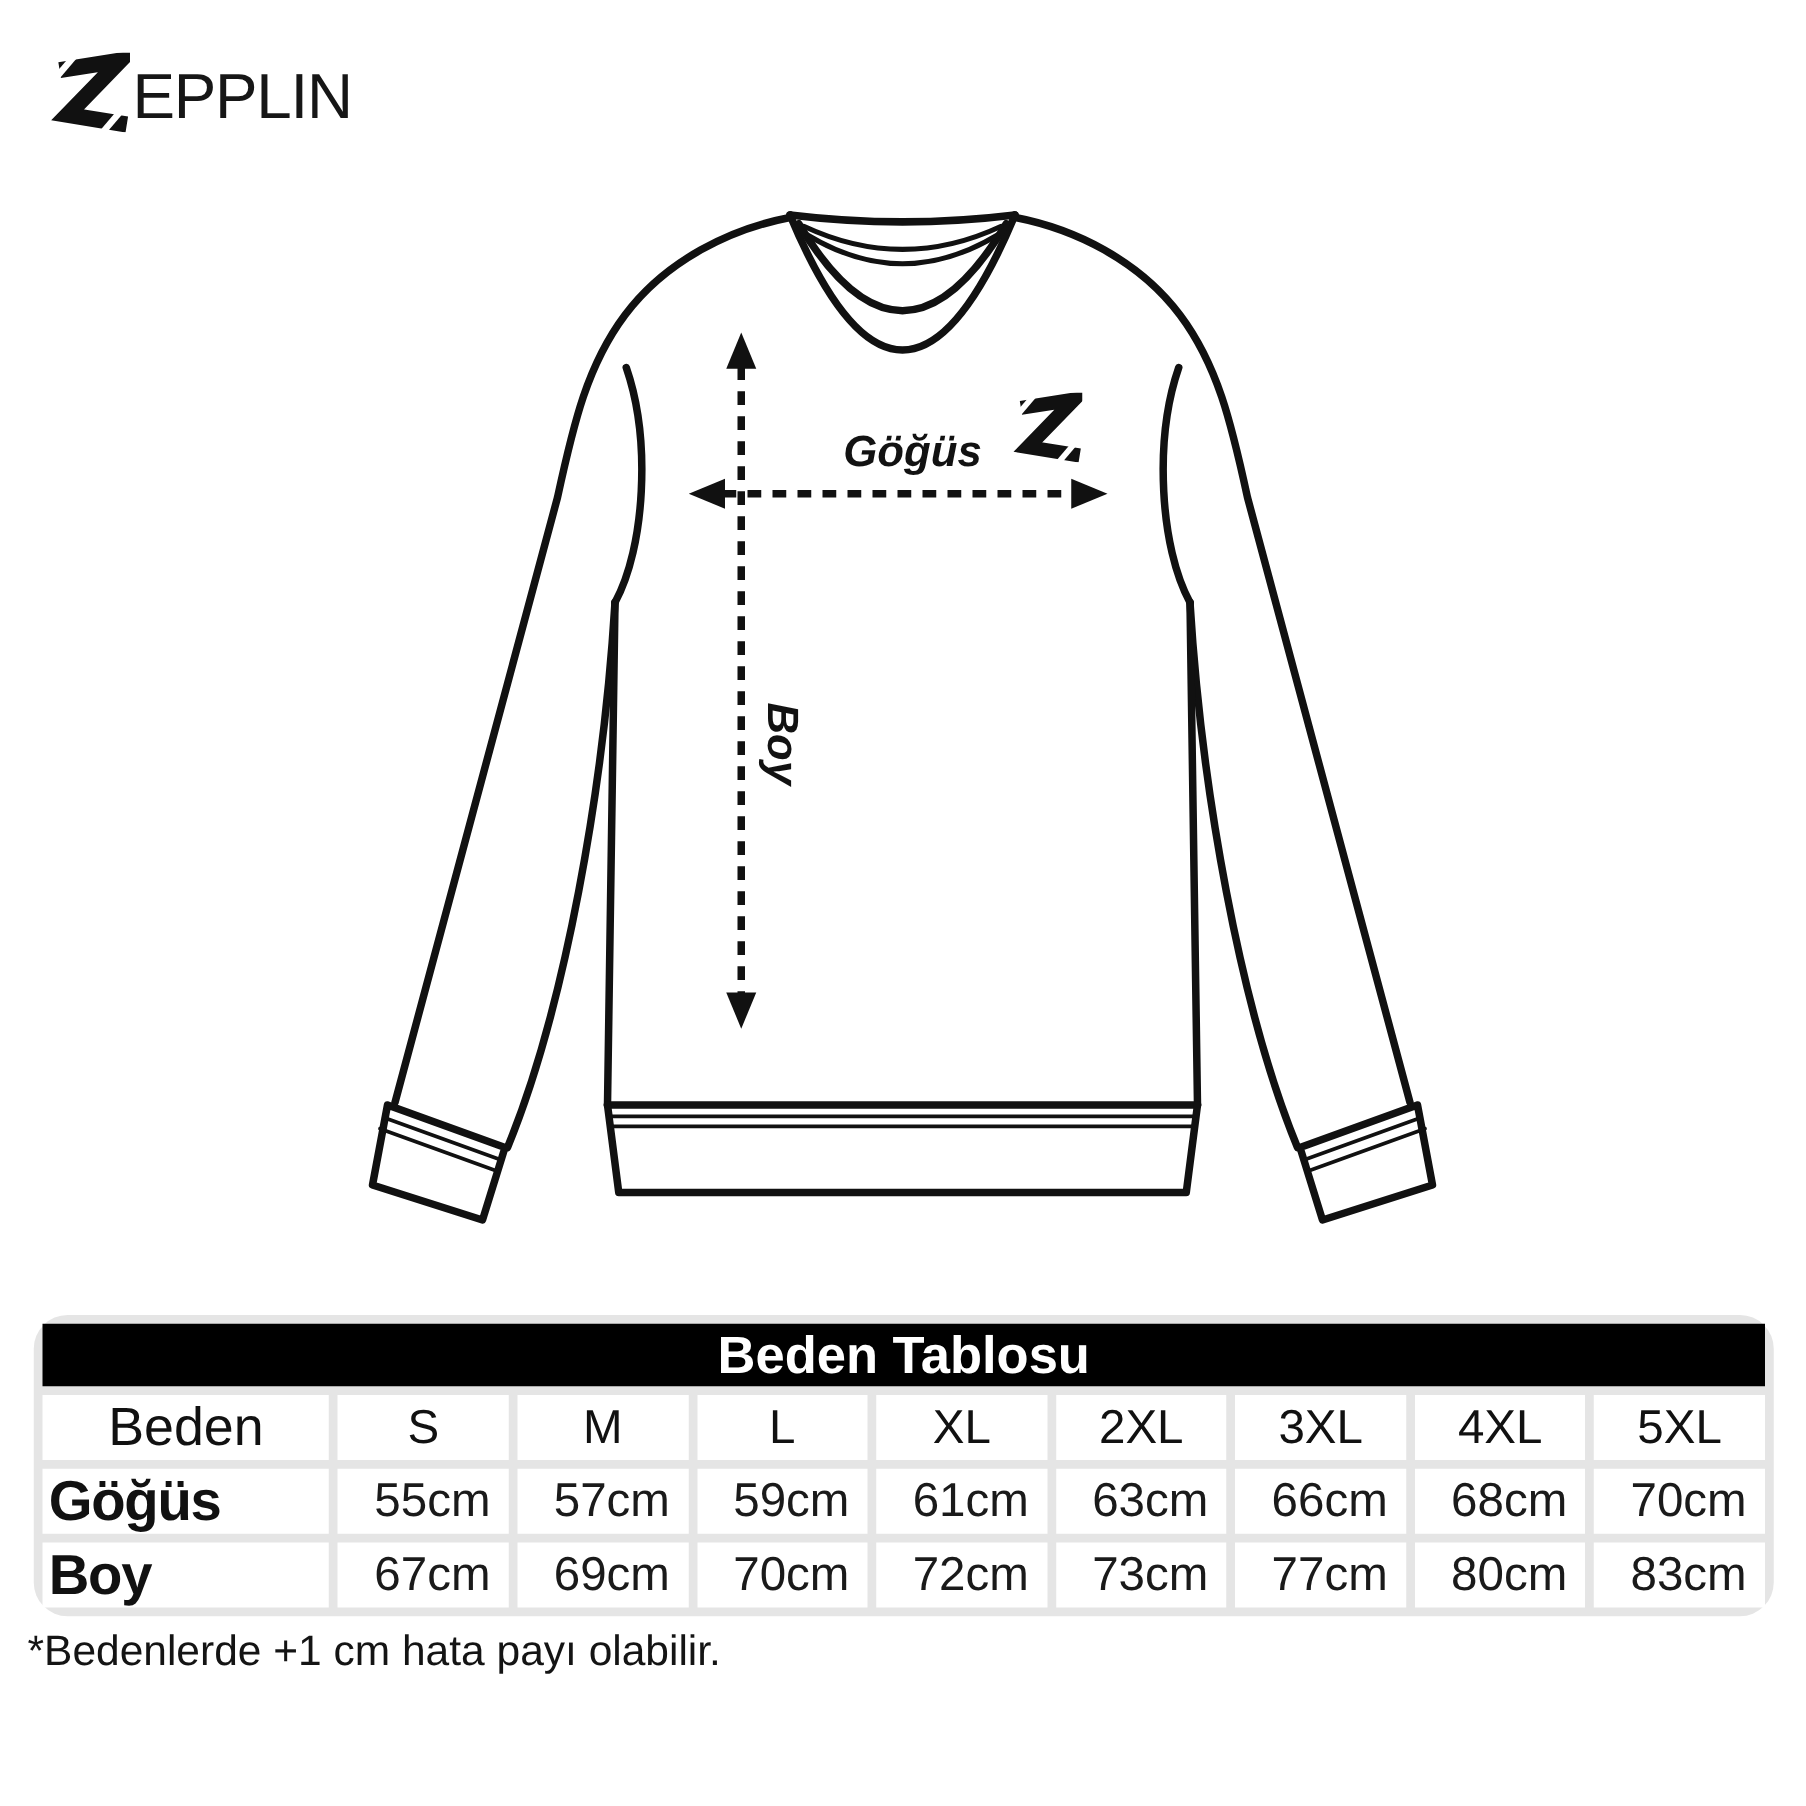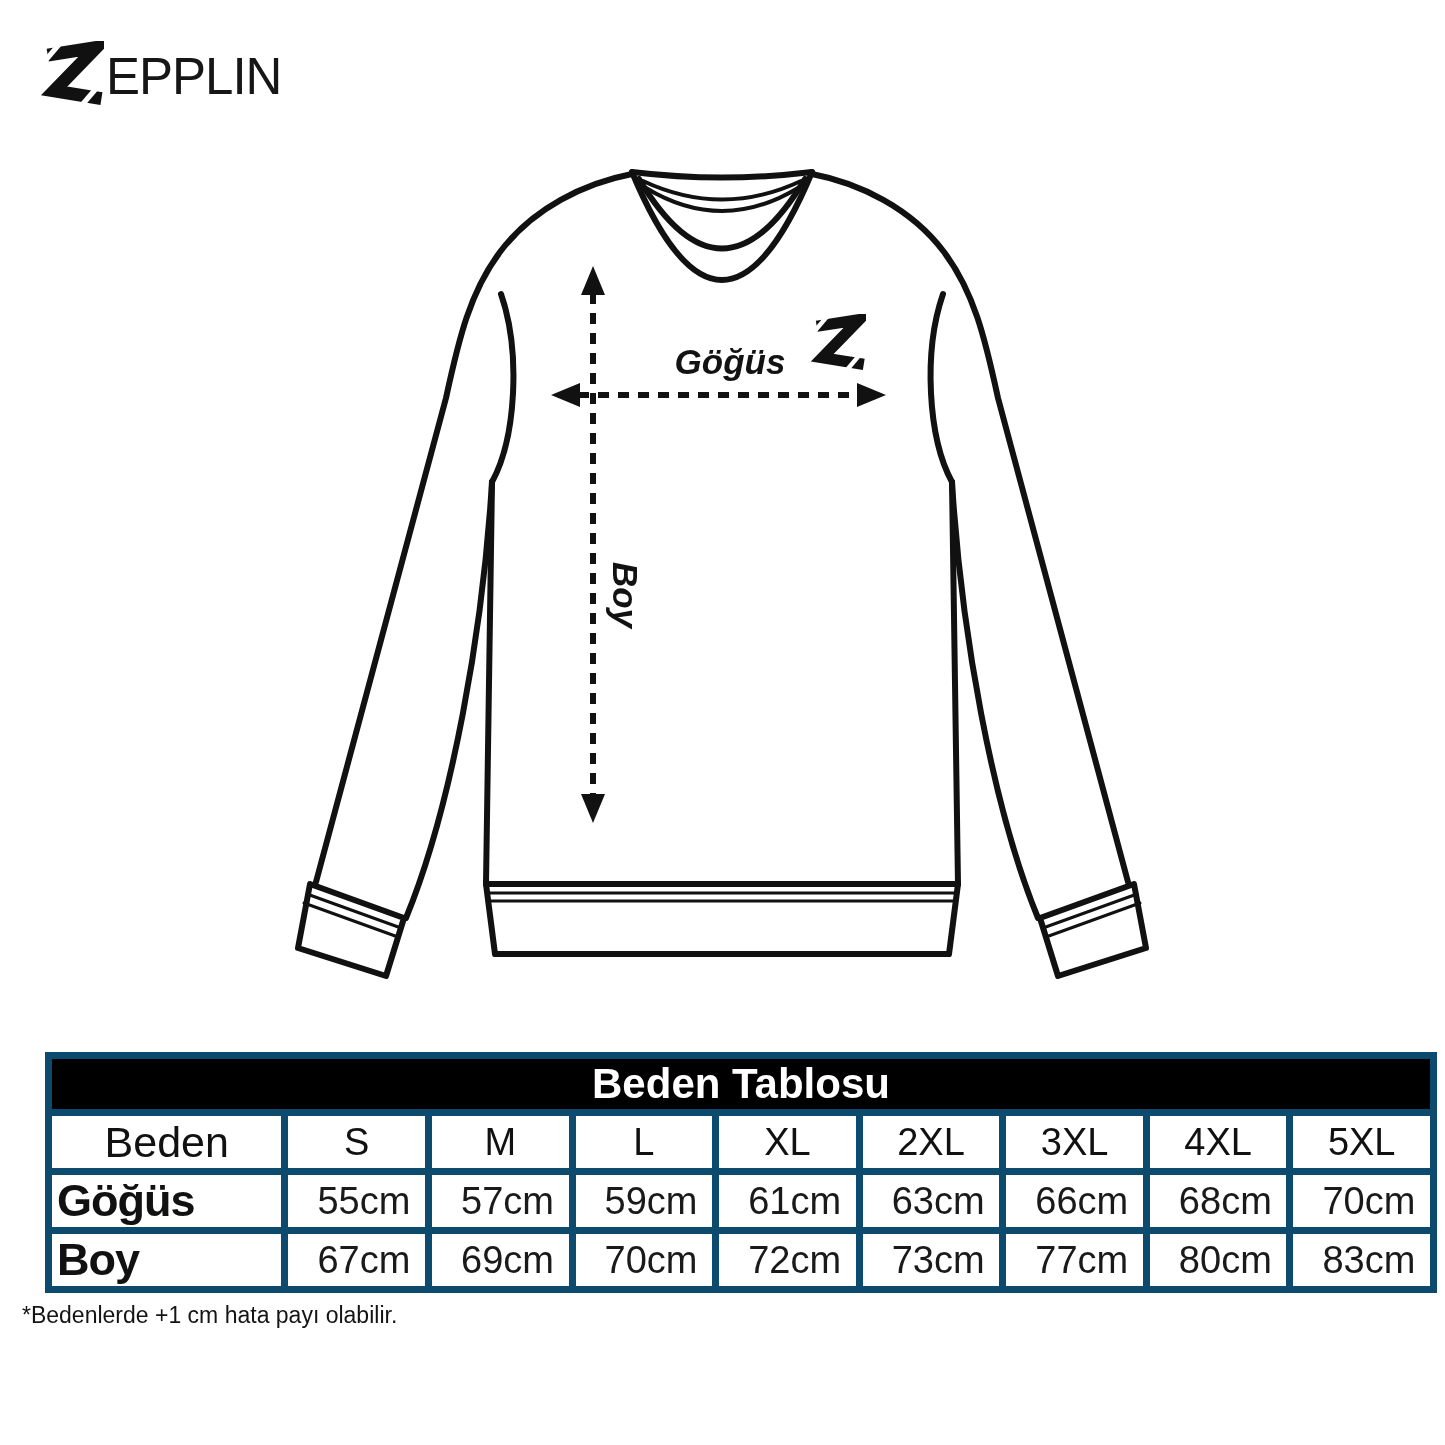--- a/index.html
+++ b/index.html
@@ -1,43 +1,43 @@
 <!DOCTYPE html>
 <html><head>
 <meta charset="utf-8">
 <style>
   html,body{margin:0;padding:0;background:#ffffff;}
   #canvas{
     position:relative;width:1445px;height:1445px;background:#ffffff;overflow:hidden;
     font-family:"Liberation Sans","DejaVu Sans",sans-serif;color:#111111;
   }
   
-  .brand{position:absolute;left:40px;top:40px;display:flex;align-items:center;height:66px;}
+  .brand{position:absolute;left:40px;top:40px;display:flex;align-items:flex-end;height:66px;}
   .brand svg{display:block;}
   .brand-text{font-size:51px;font-weight:500;letter-spacing:-1px;color:#161616;margin-left:2px;margin-top:6px;}
   .page-title{position:absolute;left:0;right:0;top:66px;text-align:center;font-style:italic;font-size:45px;color:#121212;letter-spacing:-1px;}
   .page-title .t-reg{font-weight:600;}
   .page-title .t-bold{font-weight:800;}
   
   .diagram-svg{position:absolute;left:0;top:0;width:1445px;height:1445px;}
   .measure-label{position:absolute;font-style:italic;font-weight:600;color:#121212;}
   .gogus-label{left:600px;top:342px;width:260px;text-align:center;font-size:35px;}
   .boy-label{left:585px;top:575px;width:80px;height:40px;text-align:center;font-size:35px;transform:rotate(90deg);}
   .chest-logo{position:absolute;left:810px;top:314px;}
   
-  .size-table{position:absolute;left:45px;top:1052px;width:1392px;background:#0c4a6e;
-    display:grid;grid-template-columns:1.68fr repeat(8,1fr);gap:7px;padding:7px;box-sizing:border-box;}
+  .size-table{position:absolute;left:27px;top:1052px;width:1392px;background:#e5e5e5;
+    display:grid;grid-template-columns:1.68fr repeat(8,1fr);gap:7px;padding:7px;box-sizing:border-box;border-radius:27px;}
   .st-title{grid-column:1/-1;background:#000000;color:#ffffff;text-align:center;
     font-weight:bold;font-size:42px;line-height:50px;letter-spacing:0px;}
   .st-cell{background:#ffffff;display:flex;align-items:center;min-height:52px;box-sizing:border-box;}
   .st-head{justify-content:center;font-weight:normal;font-size:38px;}
   .st-head-first{font-size:43px;}
   .st-label{font-weight:bold;font-size:45px;padding-left:5px;letter-spacing:-1px;}
   .st-value{font-size:38px;padding-left:29px;color:#1a1a1a;}
-  .footnote{position:absolute;left:22px;top:1302px;font-size:23px;color:#141414;}
+  .footnote{position:absolute;left:22px;top:1302px;font-size:34px;color:#141414;}
 </style>
 </head>
 <body>
 
 <div id="canvas">
 
   <svg width="0" height="0" style="position:absolute">
     <defs>
       <symbol id="zlogo" viewBox="0 0 100 100">
         <path d="M12 22 L88 10 L22 78 L96 90" fill="none" stroke="#111111" stroke-width="20" stroke-linejoin="miter" stroke-linecap="butt"></path>

